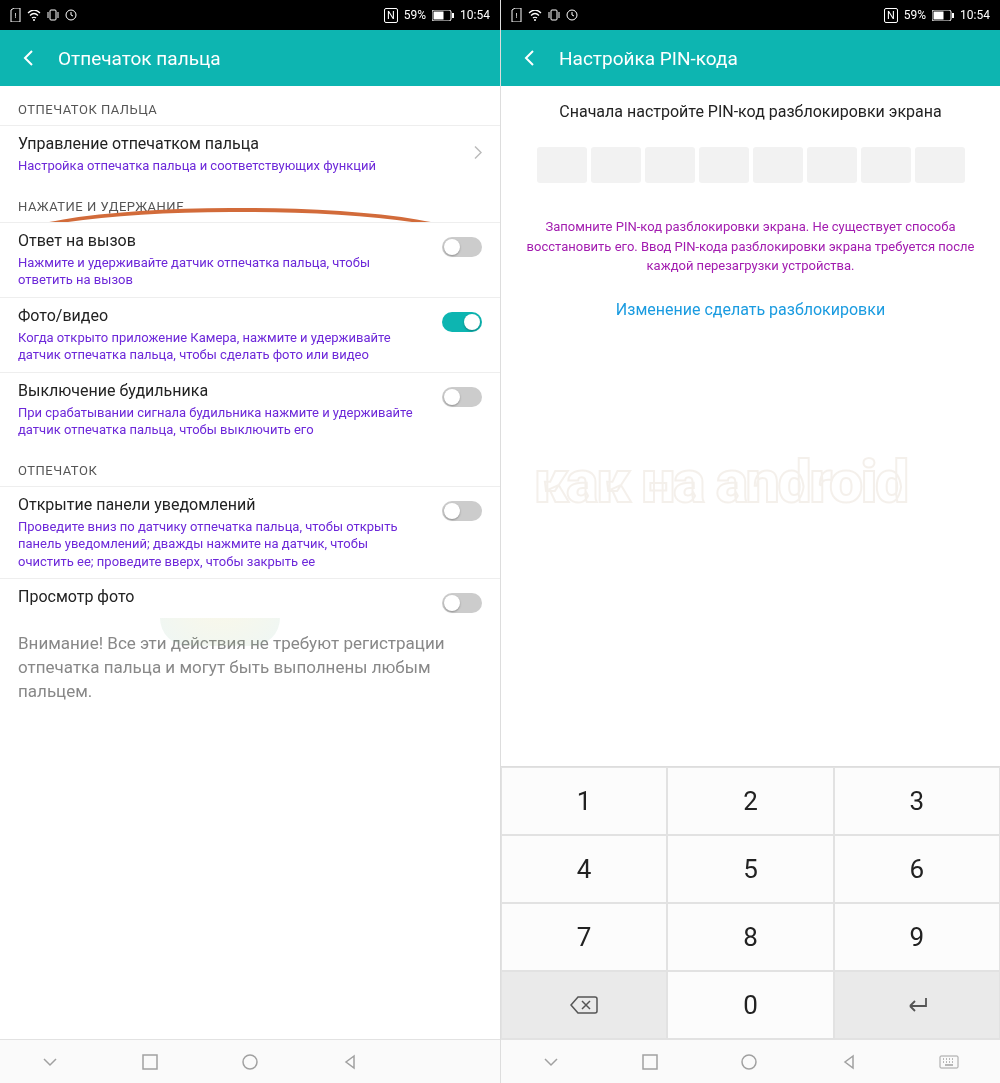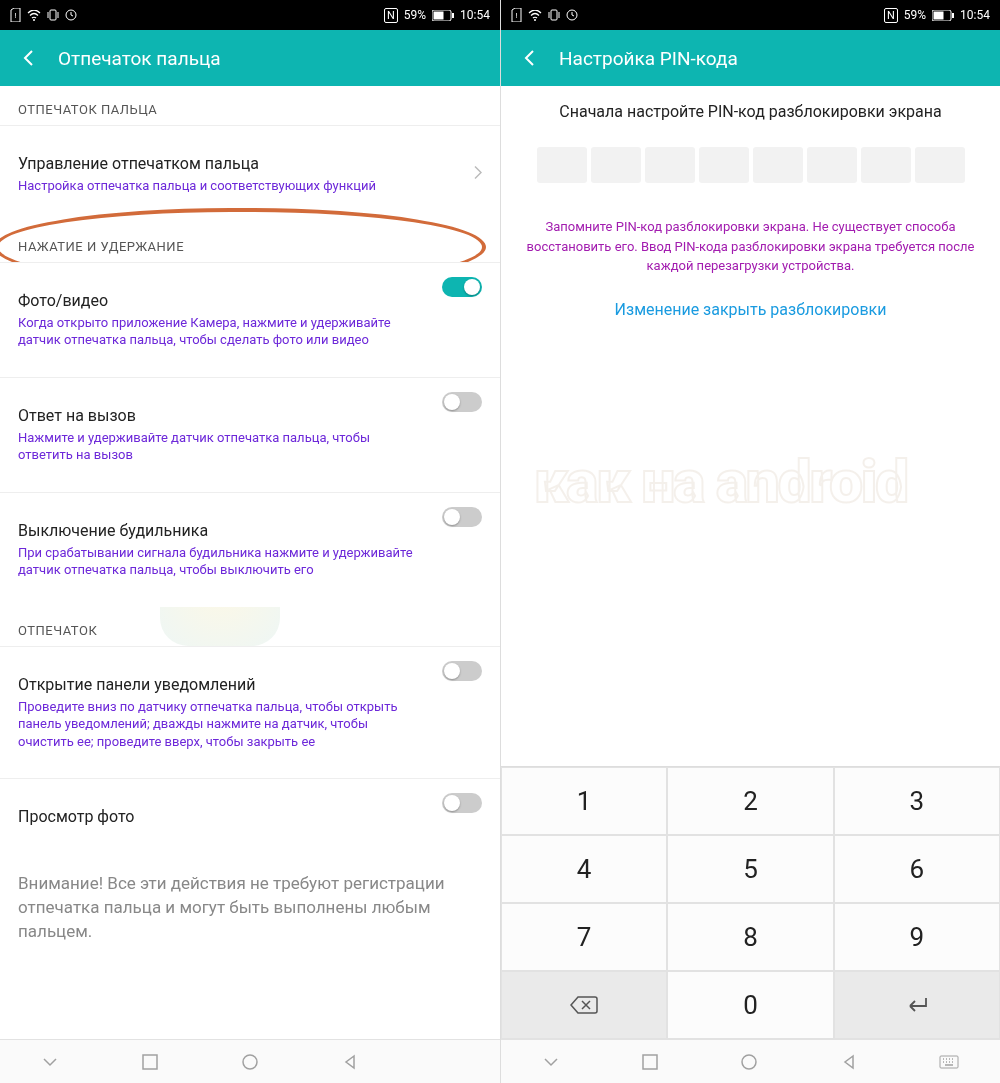--- a/index.html
+++ b/index.html
@@ -10,21 +10,21 @@
   .status-bar { height: 30px; background: #000; color: #fff; display: flex; align-items: center; justify-content: space-between; padding: 0 10px; font-size: 12px; }
   .status-left, .status-right { display: flex; align-items: center; gap: 6px; }
 
   .header { height: 56px; background: #0db5b1; color: #fff; display: flex; align-items: center; padding: 0 18px; gap: 20px; }
   .header .title { font-size: 19px; font-weight: 400; }
 
   .content { flex: 1; overflow: hidden; background: #fff; position: relative; }
 
   .section-title { padding: 16px 18px 8px; font-size: 13px; color: #555; letter-spacing: 0.5px; }
 
-  .item { padding: 28px 18px; background: #fff; position: relative; }
+  .item { padding: 8px 18px; background: #fff; position: relative; }
   .item + .item, .section-title + .item { border-top: 1px solid #eee; }
   .item-title { font-size: 16px; color: #222; margin-bottom: 4px; }
   .item-desc { font-size: 13px; color: #6d28d9; line-height: 1.35; padding-right: 58px; }
 
   .chevron { position: absolute; right: 18px; top: 50%; transform: translateY(-50%); color: #bbb; }
 
   .toggle { position: absolute; right: 18px; top: 14px; width: 40px; height: 20px; border-radius: 10px; background: #ccc; }
   .toggle .knob { width: 16px; height: 16px; background: #fff; border-radius: 50%; position: absolute; top: 2px; left: 2px; box-shadow: 0 1px 2px rgba(0,0,0,.3); }
   .toggle.on { background: #0db5b1; }
   .toggle.on .knob { left: 22px; }
@@ -109,31 +109,31 @@
         <svg width="8" height="14" viewBox="0 0 8 14">
             <path d="M1 1l6 6-6 6" stroke="#bbb" stroke-width="1.5" fill="none"></path>
           </svg>
       </span>
     </div>
     <div class="circled" style="left:-6px;top:122px;width:492px;height:78px"></div>
 
     <div class="section-title">НАЖАТИЕ И УДЕРЖАНИЕ</div>
 
     <div class="item">
+      <div class="item-title">Ответ на вызов</div>
+      <div class="item-desc">Нажмите и удерживайте датчик отпечатка пальца, чтобы ответить на вызов</div>
+      <div class="toggle">
+          <div class="knob"></div>
+        </div>
+    </div>
+
+    <div class="item">
       <div class="item-title">Фото/видео</div>
       <div class="item-desc">Когда открыто приложение Камера, нажмите и удерживайте датчик отпечатка пальца, чтобы сделать фото или видео</div>
       <div class="toggle on">
-          <div class="knob"></div>
-        </div>
-    </div>
-
-    <div class="item">
-      <div class="item-title">Ответ на вызов</div>
-      <div class="item-desc">Нажмите и удерживайте датчик отпечатка пальца, чтобы ответить на вызов</div>
-      <div class="toggle">
           <div class="knob"></div>
         </div>
     </div>
 
     <div class="item">
       <div class="item-title">Выключение будильника</div>
       <div class="item-desc">При срабатывании сигнала будильника нажмите и удерживайте датчик отпечатка пальца, чтобы выключить его</div>
       <div class="toggle">
           <div class="knob"></div>
         </div>
@@ -226,21 +226,21 @@
         <div class="pin-box"></div>
           <div class="pin-box"></div>
           <div class="pin-box"></div>
           <div class="pin-box"></div>
         <div class="pin-box"></div>
           <div class="pin-box"></div>
           <div class="pin-box"></div>
           <div class="pin-box"></div>
       </div>
       <div class="pin-warn">Запомните PIN-код разблокировки экрана. Не существует способа восстановить его. Ввод PIN-кода разблокировки экрана требуется после каждой перезагрузки устройства.</div>
-      <div class="pin-link">Изменение закрыть разблокировки</div>
+      <div class="pin-link">Изменение сделать разблокировки</div>
     </div>
   </div>
 
   <div class="keypad">
     <div class="keypad-row">
       <div class="key">1</div>
       <div class="key">2</div>
       <div class="key">3</div>
     </div>
     <div class="keypad-row">

